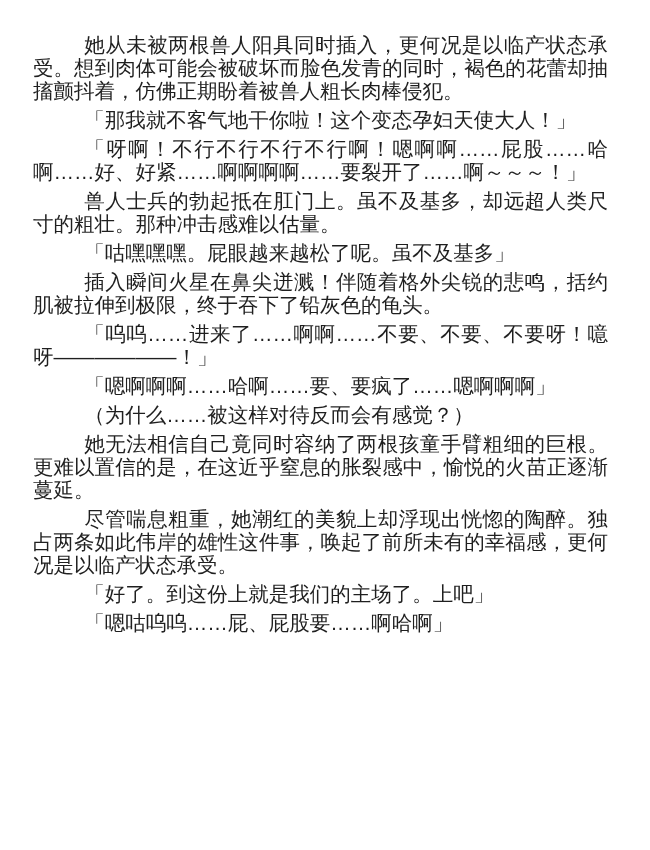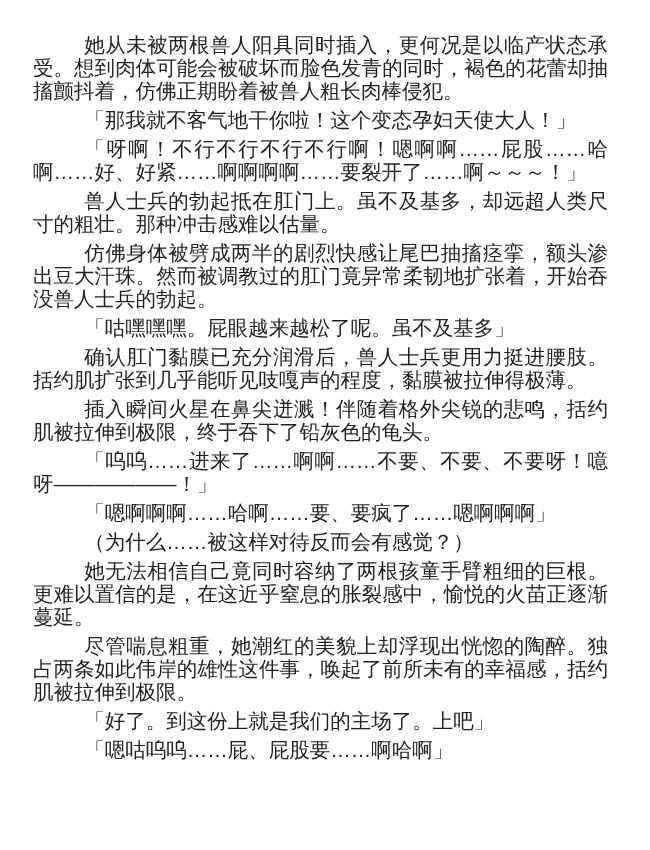--- a/index.html
+++ b/index.html
@@ -36,24 +36,22 @@
   }
 </style>
 </head>
 <body>
 
 <main class="reader-page">
   <p>她从未被两根兽人阳具同时插入，更何况是以临产状态承受。想到肉体可能会被破坏而脸色发青的同时，褐色的花蕾却抽搐颤抖着，仿佛正期盼着被兽人粗长肉棒侵犯。</p>
   <p>「那我就不客气地干你啦！这个变态孕妇天使大人！」</p>
   <p>「呀啊！不行不行不行不行啊！嗯啊啊……屁股……哈啊……好、好紧……啊啊啊啊……要裂开了……啊～～～！」</p>
   <p>兽人士兵的勃起抵在肛门上。虽不及基多，却远超人类尺寸的粗壮。那种冲击感难以估量。</p>
-  <p>仿佛身体被劈成两半的剧烈快感让尾巴抽搐痉挛，额头渗出豆大汗珠。然而被调教过的肛门竟异常柔韧地扩张着，开始吞没兽人士兵的勃起。</p>
   <p>「咕嘿嘿嘿。屁眼越来越松了呢。虽不及基多」</p>
-  <p>确认肛门黏膜已充分润滑后，兽人士兵更用力挺进腰肢。括约肌扩张到几乎能听见吱嘎声的程度，黏膜被拉伸得极薄。</p>
   <p>插入瞬间火星在鼻尖迸溅！伴随着格外尖锐的悲鸣，括约肌被拉伸到极限，终于吞下了铅灰色的龟头。</p>
   <p>「呜呜……进来了……啊啊……不要、不要、不要呀！噫呀——————！」</p>
   <p>「嗯啊啊啊……哈啊……要、要疯了……嗯啊啊啊」</p>
   <p>（为什么……被这样对待反而会有感觉？）</p>
   <p>她无法相信自己竟同时容纳了两根孩童手臂粗细的巨根。更难以置信的是，在这近乎窒息的胀裂感中，愉悦的火苗正逐渐蔓延。</p>
-  <p>尽管喘息粗重，她潮红的美貌上却浮现出恍惚的陶醉。独占两条如此伟岸的雄性这件事，唤起了前所未有的幸福感，括约肌被拉伸到极限。</p>
+  <p>尽管喘息粗重，她潮红的美貌上却浮现出恍惚的陶醉。独占两条如此伟岸的雄性这件事，唤起了前所未有的幸福感，更何况是以临产状态承受。</p>
   <p>「好了。到这份上就是我们的主场了。上吧」</p>
   <p>「嗯咕呜呜……屁、屁股要……啊哈啊」</p>
 </main>
 
 </body></html>

